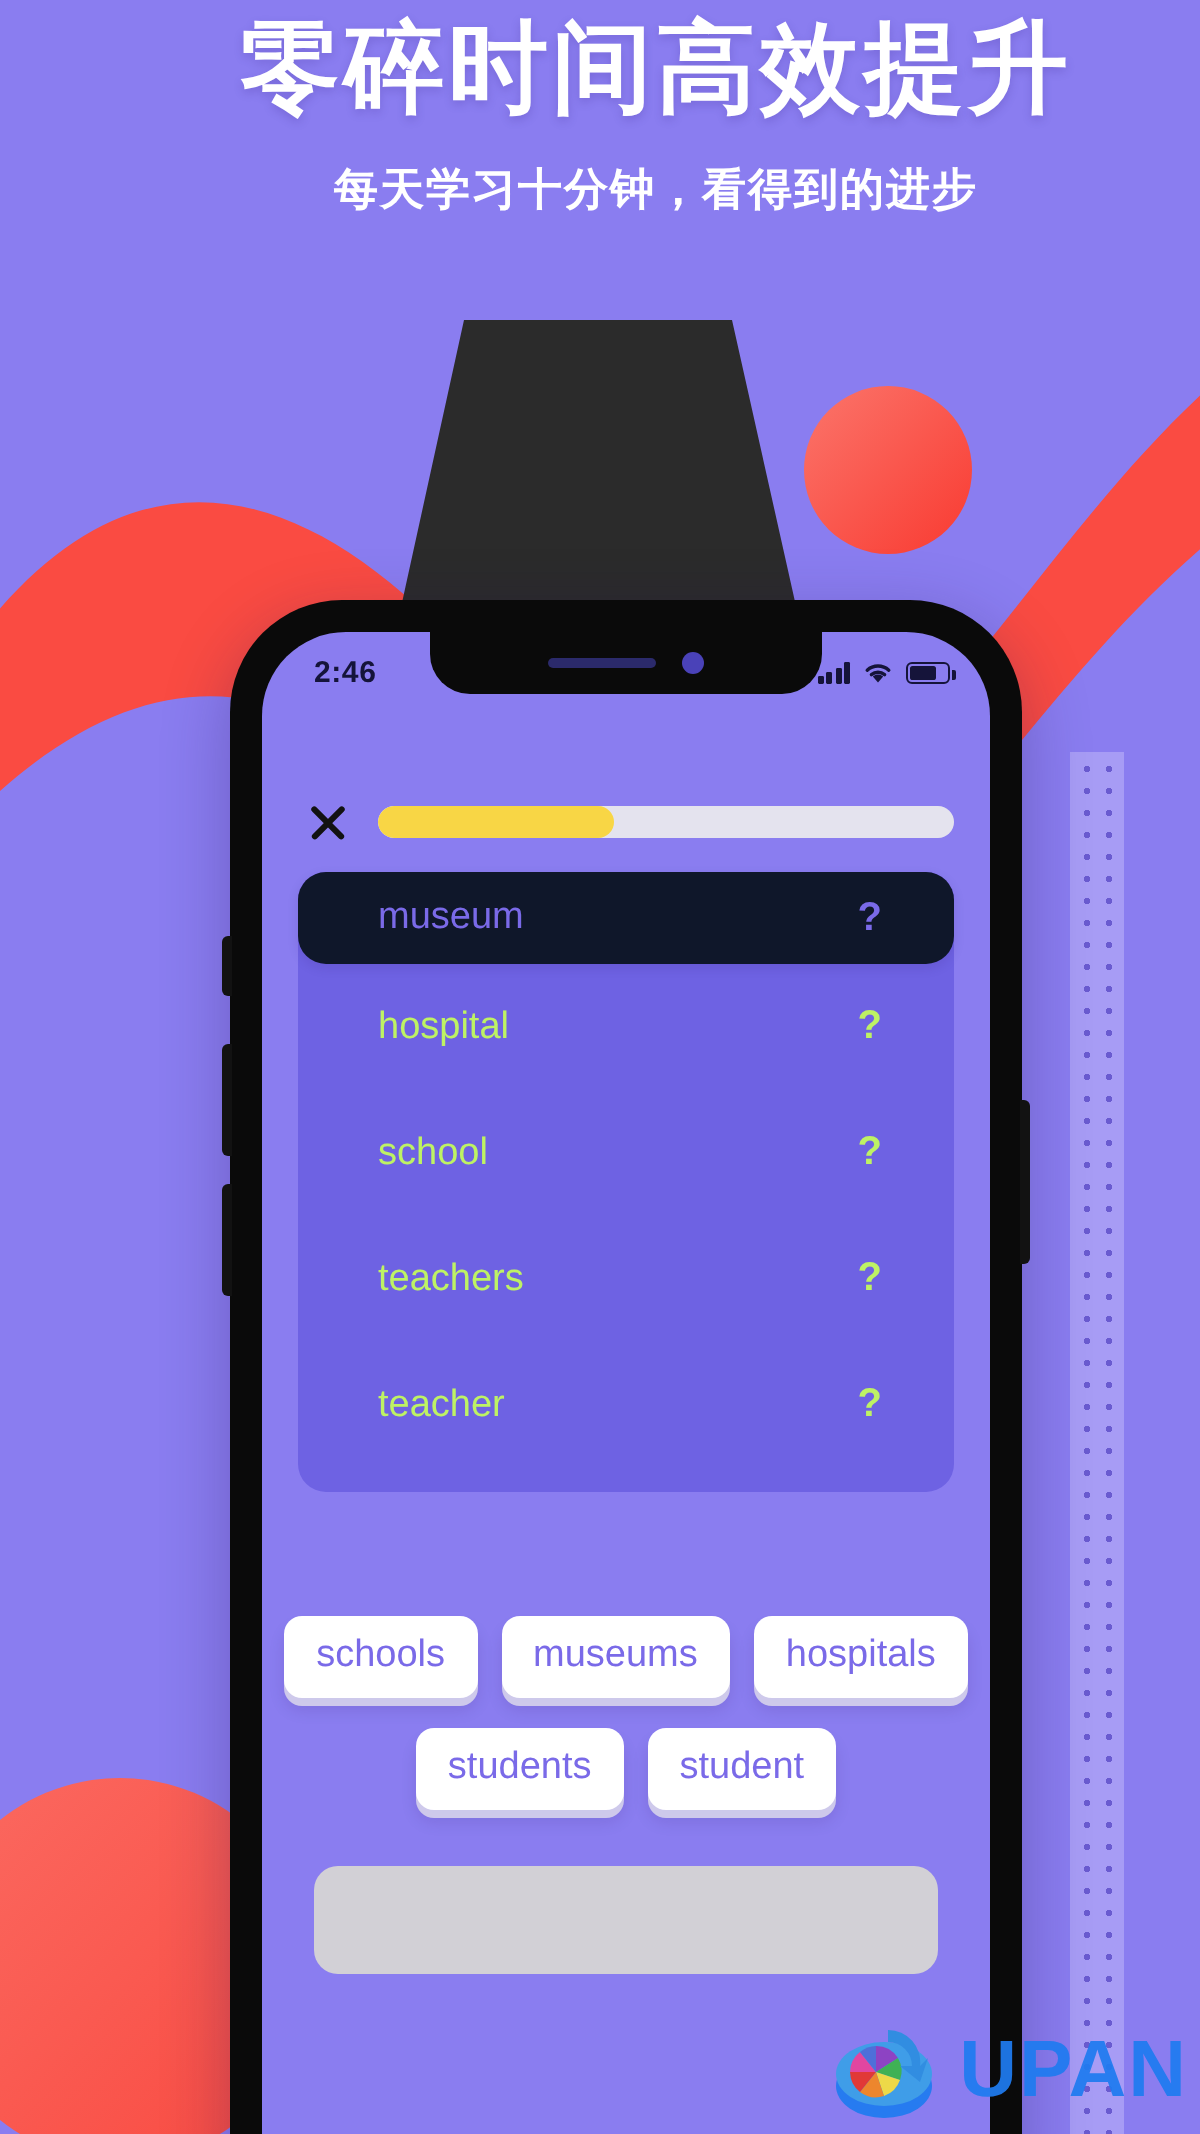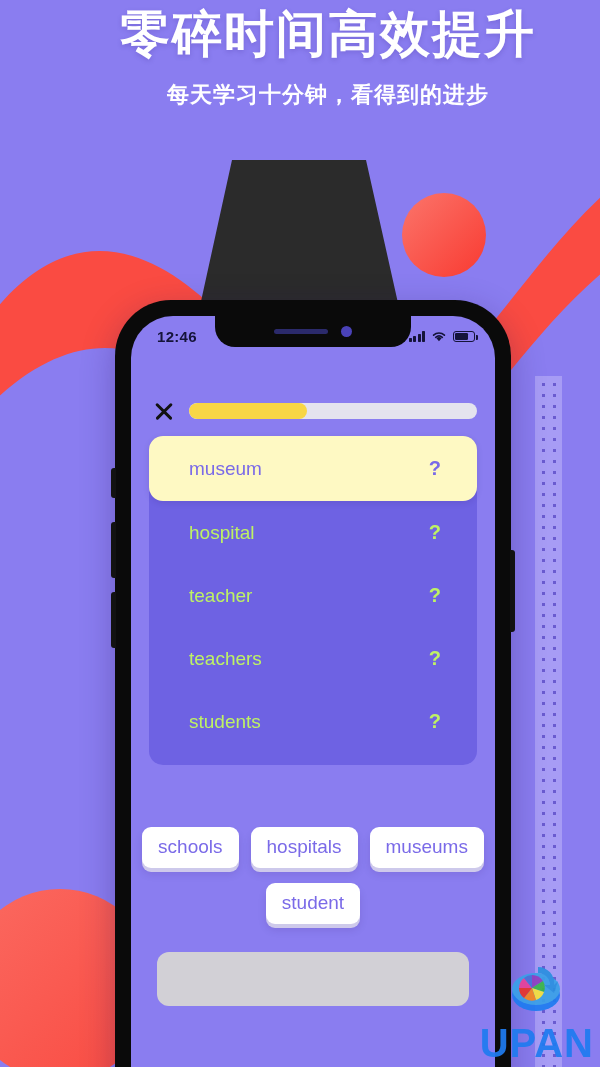--- a/index.html
+++ b/index.html
@@ -130,24 +130,24 @@
     border-radius:14px;
     padding-bottom:12px;
   }
   .row {
     display:flex; align-items:center; justify-content:space-between;
     height:63px; padding:0 36px 0 40px;
     color:#bef264; font-size:19px;
   }
   .row .qmark { font-size:20px; font-weight:bold; }
   .row.active {
-    background:#fef9c3;
+    background:#0f172a;
     border-radius:14px;
     color:#7a6ae8;
-    height:65px;
+    height:46px;
     box-shadow:0 2px 6px rgba(40,20,90,.12);
   }
   .row.active .qmark { color:#7a6ae8; }
 
   .chips { margin-top:62px; padding:0 25px; }
   .chip-row { display:flex; justify-content:center; gap:12px; margin-bottom:15px; }
   .chip {
     background:#ffffff;
     color:#7a6ae8;
     font-size:19px;
@@ -164,21 +164,20 @@
     background:#d2d0d6;
     border-radius:12px;
   }
 
   
   .watermark {
     position:absolute; right:6px; bottom:4px;
     z-index:20;
     display:flex; align-items:center; gap:8px;
     opacity:.93;
-    flex-direction:column;
   }
   .wm-logo { width:58px; height:56px; position:relative; }
   .wm-text { display:flex; flex-direction:column; line-height:1; }
   .wm-title { font-size:40px; font-weight:bold; color:#1f7bf0; letter-spacing:1px; }
   .wm-url { font-size:17px; color:#9b9bab; letter-spacing:1.5px; margin-top:2px; }
 </style>
 </head>
 <body>
 
 <div class="stage">
@@ -221,21 +220,21 @@
     <div class="btn-power"></div>
 
     <div class="screen">
 
       <div class="notch">
         <div class="speaker"></div>
         <div class="frontcam"></div>
       </div>
 
       <div class="statusbar">
-        <div class="clock">12:46</div>
+        <div class="clock">2:46</div>
         <div class="status-icons">
           <div class="bars">
               <i></i>
               <i></i>
               <i></i>
               <i></i>
             </div>
           <svg width="16" height="12" viewBox="0 0 16 12">
             <path d="M8 11.2 L5.4 8.2 A4 4 0 0 1 10.6 8.2 Z" fill="#15143a"></path>
             <path d="M2.6 5.1 A8 8 0 0 1 13.4 5.1" stroke="#15143a" stroke-width="1.7" fill="none" stroke-linecap="round"></path>
@@ -260,40 +259,41 @@
         <div class="list" id="word-list">
             <div class="row active">
               <span>museum</span>
               <span class="qmark">?</span>
             </div>
             <div class="row">
               <span>hospital</span>
               <span class="qmark">?</span>
             </div>
             <div class="row">
-              <span>teacher</span>
+              <span>school</span>
               <span class="qmark">?</span>
             </div>
             <div class="row">
               <span>teachers</span>
               <span class="qmark">?</span>
             </div>
             <div class="row">
-              <span>students</span>
+              <span>teacher</span>
               <span class="qmark">?</span>
             </div>
           </div>
 
         <div class="chips" id="chip-area">
             <div class="chip-row">
               <div class="chip">schools</div>
+              <div class="chip">museums</div>
               <div class="chip">hospitals</div>
-              <div class="chip">museums</div>
             </div>
             <div class="chip-row">
+              <div class="chip">students</div>
               <div class="chip">student</div>
             </div>
           </div>
 
         <div class="bottom-btn"></div>
 
       </div>
     </div>
   </div>
 

